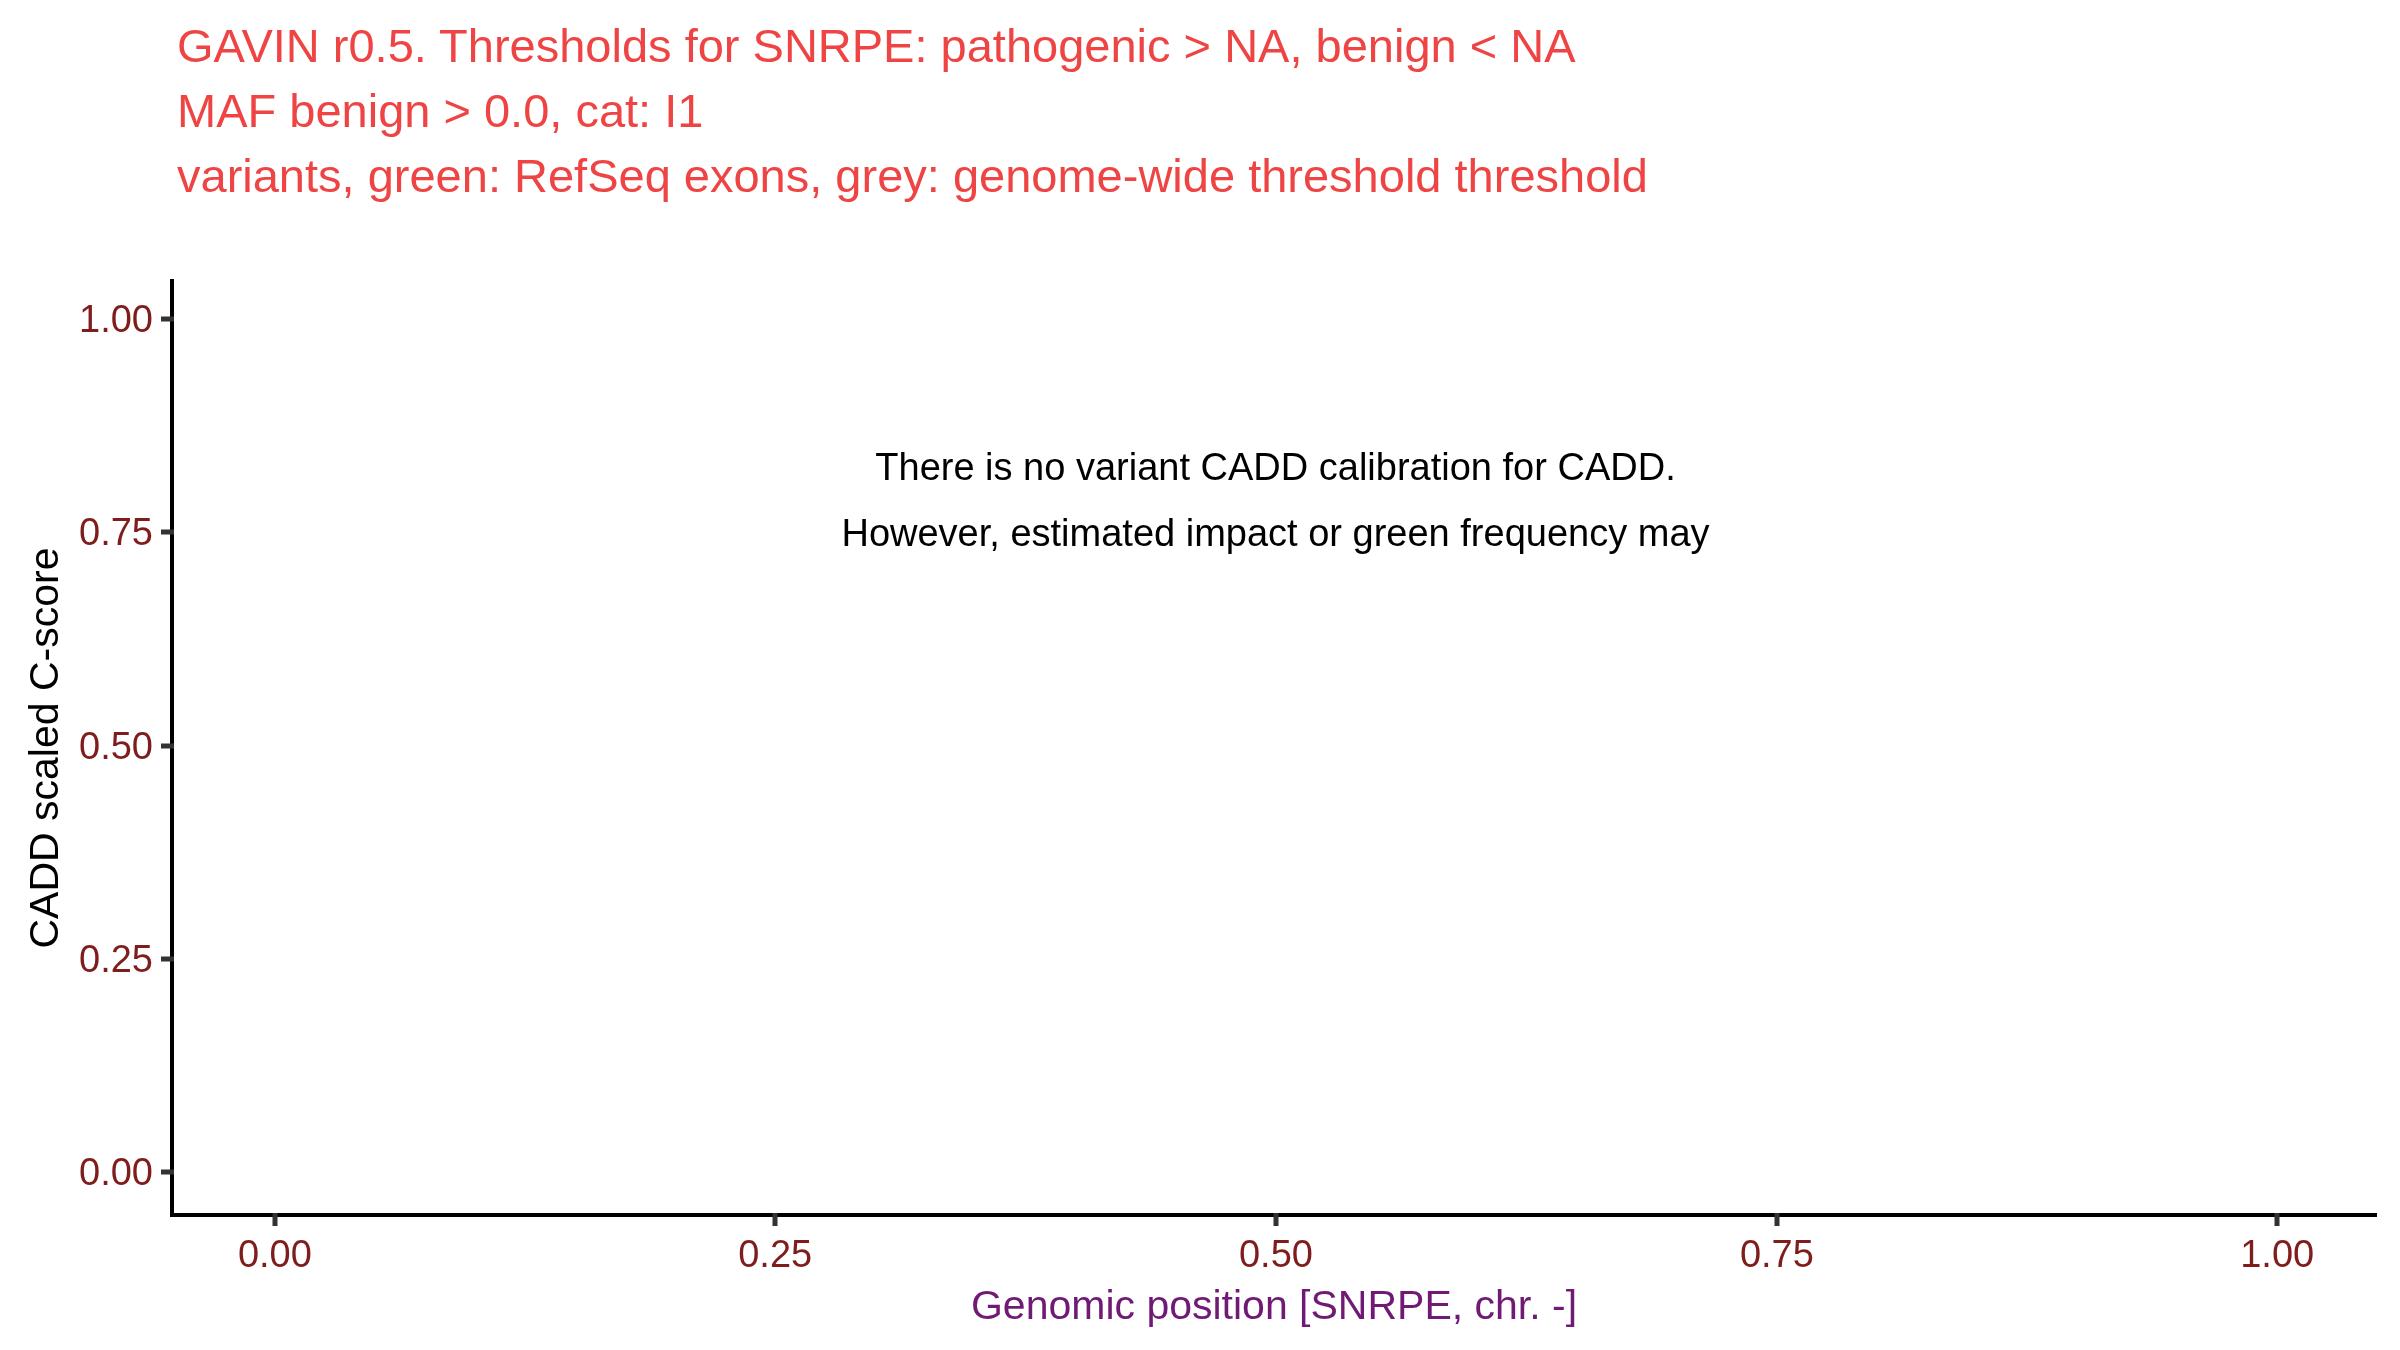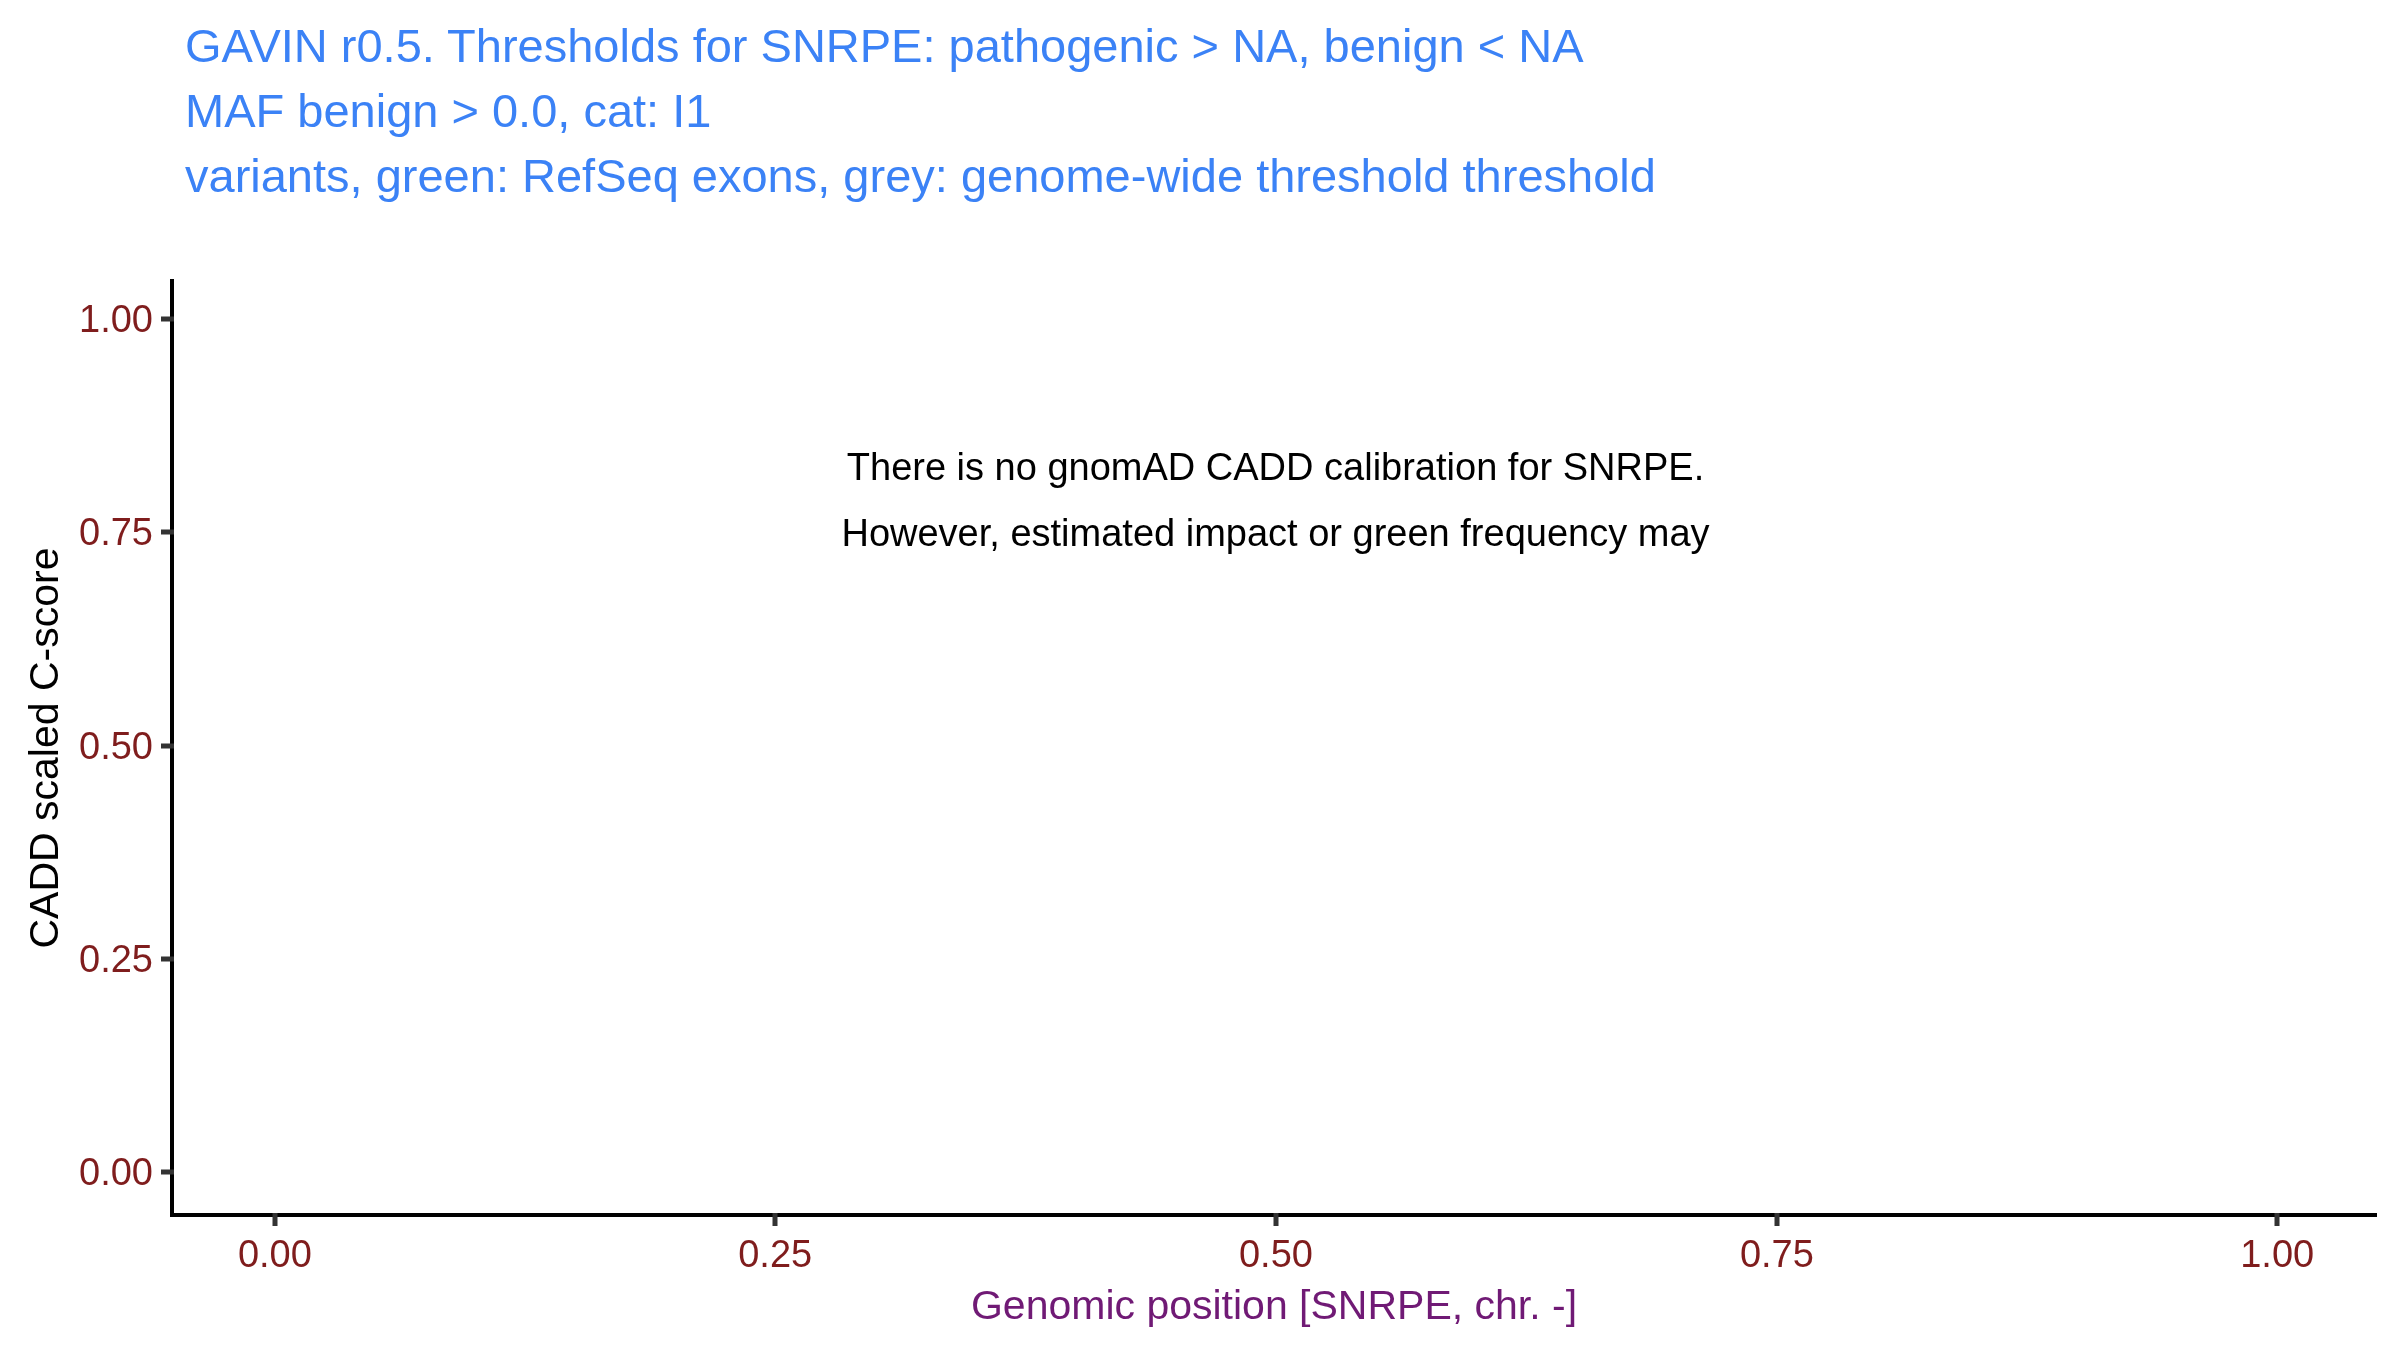--- a/index.html
+++ b/index.html
@@ -11,24 +11,24 @@
   .figure {
     position: relative;
     width: 2400px; height: 1350px;
     background: #ffffff;
     color: #000000;
   }
 
   
   .chart-title {
     position: absolute;
-    left: 185px; top: 13px;
+    left: 177px; top: 13px;
     font-size: 47px;
     line-height: 65px;
-    color: #3b82f6;
+    color: #ef4444;
     white-space: nowrap;
   }
 
   
   .panel {
     position: absolute;
     left: 170px; top: 279px;
     width: 2207px; height: 938px;
     border-left: 4px solid #000000;
     border-bottom: 4px solid #000000;
@@ -101,21 +101,21 @@
 
   <div class="chart-title">
     <div>GAVIN r0.5. Thresholds for SNRPE: pathogenic &gt; NA, benign &lt; NA</div>
     <div>MAF benign &gt; 0.0, cat: I1</div>
     <div>variants, green: RefSeq exons, grey: genome-wide threshold threshold</div>
   </div>
 
   <div class="panel">
 
     <div class="annotation">
-      <div>There is no gnomAD CADD calibration for SNRPE.</div>
+      <div>There is no variant CADD calibration for CADD.</div>
       <div>However, estimated impact or green frequency may</div>
     </div>
 
     <div class="tick x xt0"></div>
     <div class="tick x xt1"></div>
     <div class="tick x xt2"></div>
     <div class="tick x xt3"></div>
     <div class="tick x xt4"></div>
 
     <div class="tick-label x xt0">0.00</div>

